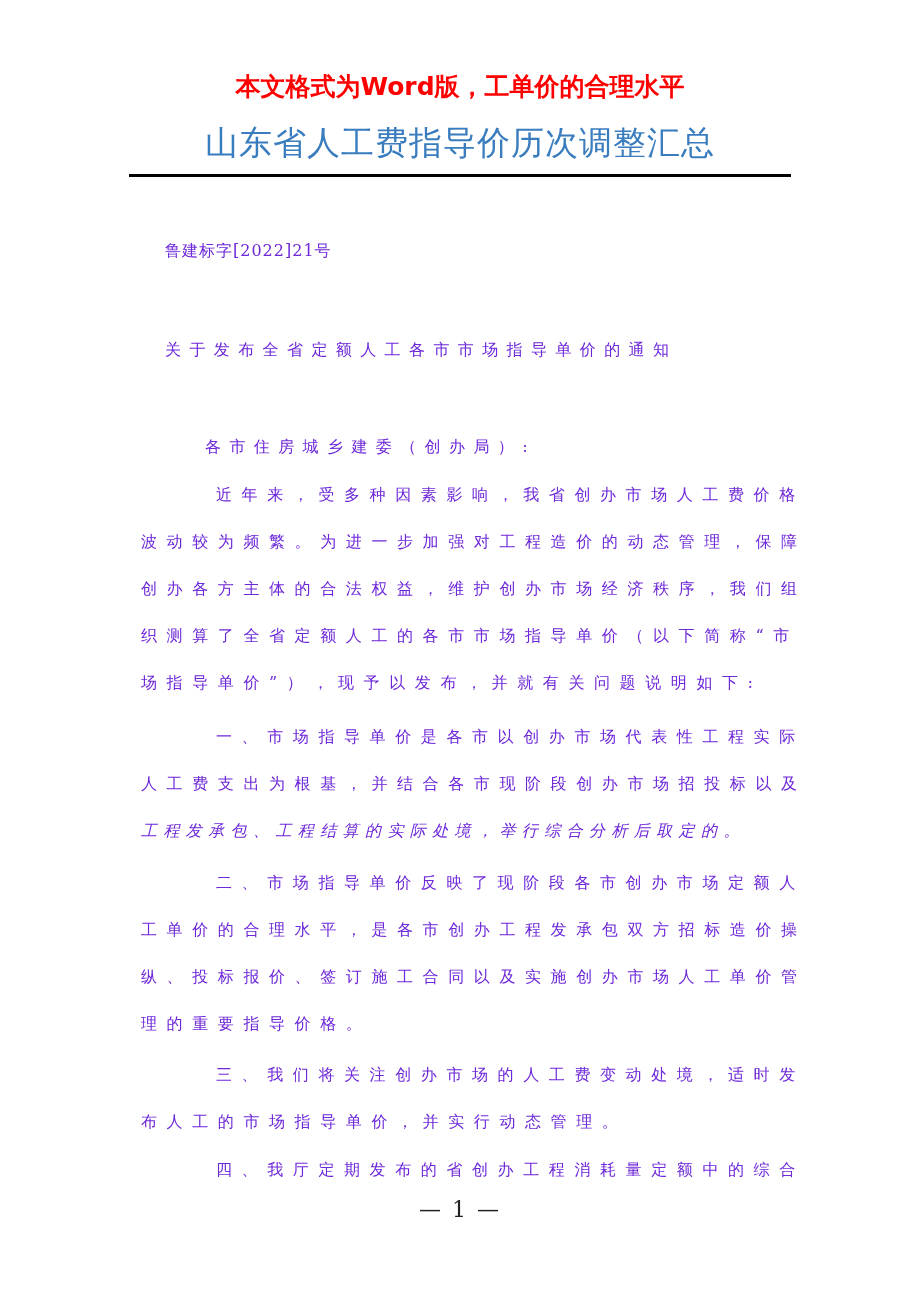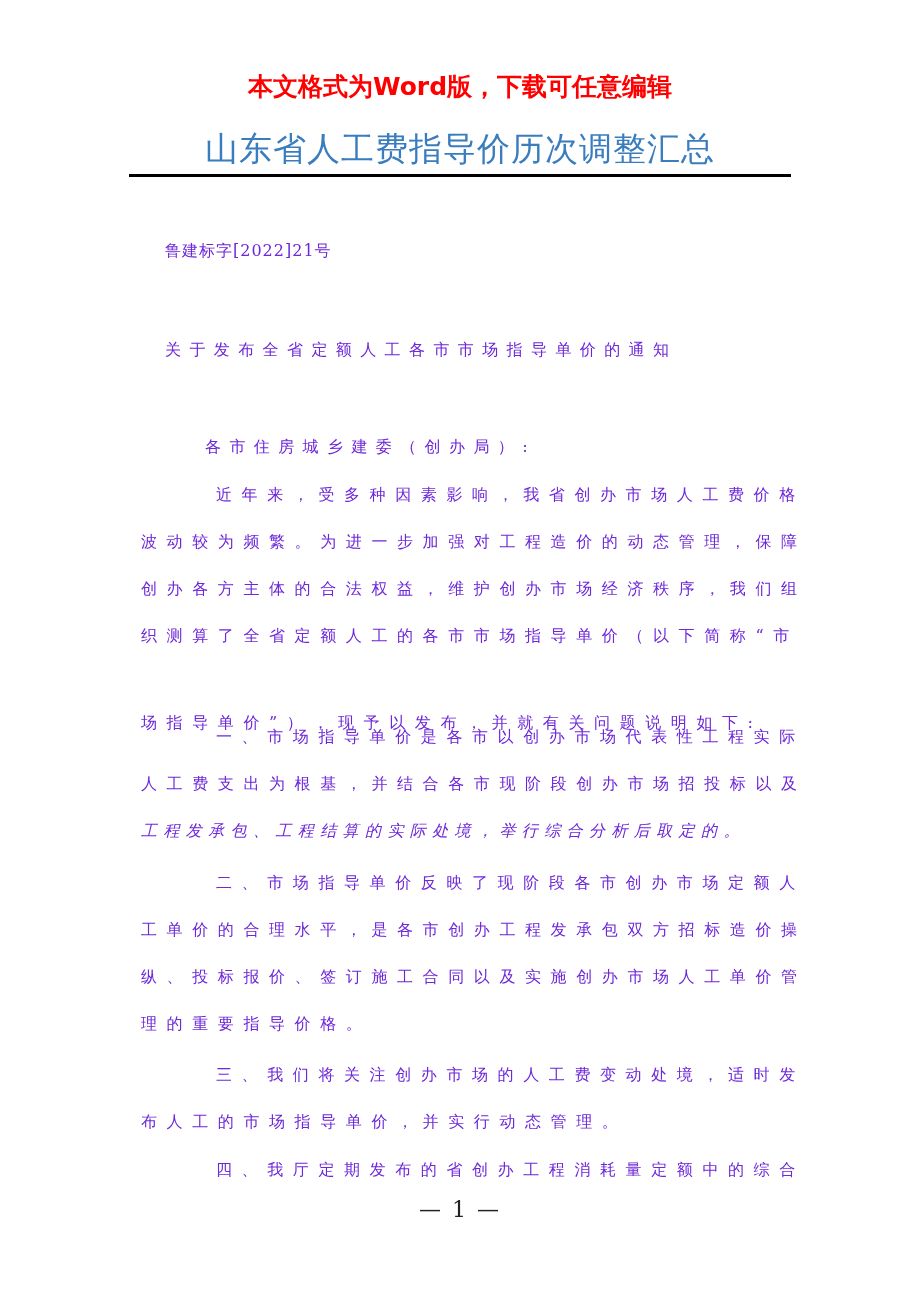--- a/index.html
+++ b/index.html
@@ -32,21 +32,20 @@
       position: absolute;
       left: 0;
       top: 120px;
       width: 920px;
       text-align: center;
       font-family: "DejaVu Sans", "Liberation Sans", sans-serif;
       font-size: 33px;
       line-height: 46px;
       color: #3a7dbf;
       letter-spacing: 1px;
-      margin-top: 6px;
     }
     .title-rule {
       position: absolute;
       left: 129px;
       top: 174px;
       width: 662px;
       height: 3px;
       background: #000000;
     }
     .line {
@@ -73,36 +72,36 @@
       text-align: center;
       font-size: 22px;
       line-height: 30px;
       color: #222222;
       letter-spacing: 2px;
     }
   </style>
 </head>
 <body>
 
-<div class="banner">本文格式为Word版，下载可任意编辑</div>
+<div class="banner">本文格式为Word版，工单价的合理水平</div>
 <div class="doc-title">山东省人工费指导价历次调整汇总</div>
 <div class="title-rule"></div>
 
 <div>
   <div class="line plain" style="top:236px; left:165px; letter-spacing:1px;">鲁建标字[2022]21号</div>
 
   <div class="line" style="top:336px; left:165px; letter-spacing:8.4px;font-family:Liberation Mono, monospace;">关于发布全省定额人工各市市场指导单价的通知</div>
 
   <div class="line" style="top:432px; left:165px; letter-spacing:8.4px;margin-left:40px;">各市住房城乡建委（创办局）:</div>
 
   <div class="line indent" style="top:480px;">近年来，受多种因素影响，我省创办市场人工费价格</div>
   <div class="line" style="top:527px;">波动较为频繁。为进一步加强对工程造价的动态管理，保障</div>
   <div class="line" style="top:574px;">创办各方主体的合法权益，维护创办市场经济秩序，我们组</div>
   <div class="line" style="top:621px;">织测算了全省定额人工的各市市场指导单价（以下简称“市</div>
-  <div class="line" style="top:668px;margin-top:40px;">场指导单价”），现予以发布，并就有关问题说明如下:</div>
+  <div class="line" style="top:668px;">场指导单价”），现予以发布，并就有关问题说明如下:</div>
 
   <div class="line indent" style="top:722px;">一、市场指导单价是各市以创办市场代表性工程实际</div>
   <div class="line" style="top:769px;">人工费支出为根基，并结合各市现阶段创办市场招投标以及</div>
   <div class="line" style="top:816px; letter-spacing:6.4px;font-style:italic;">工程发承包、工程结算的实际处境，举行综合分析后取定的。</div>
 
   <div class="line indent" style="top:868px;">二、市场指导单价反映了现阶段各市创办市场定额人</div>
   <div class="line" style="top:915px;">工单价的合理水平，是各市创办工程发承包双方招标造价操</div>
   <div class="line" style="top:962px;">纵、投标报价、签订施工合同以及实施创办市场人工单价管</div>
   <div class="line" style="top:1009px;">理的重要指导价格。</div>
 

